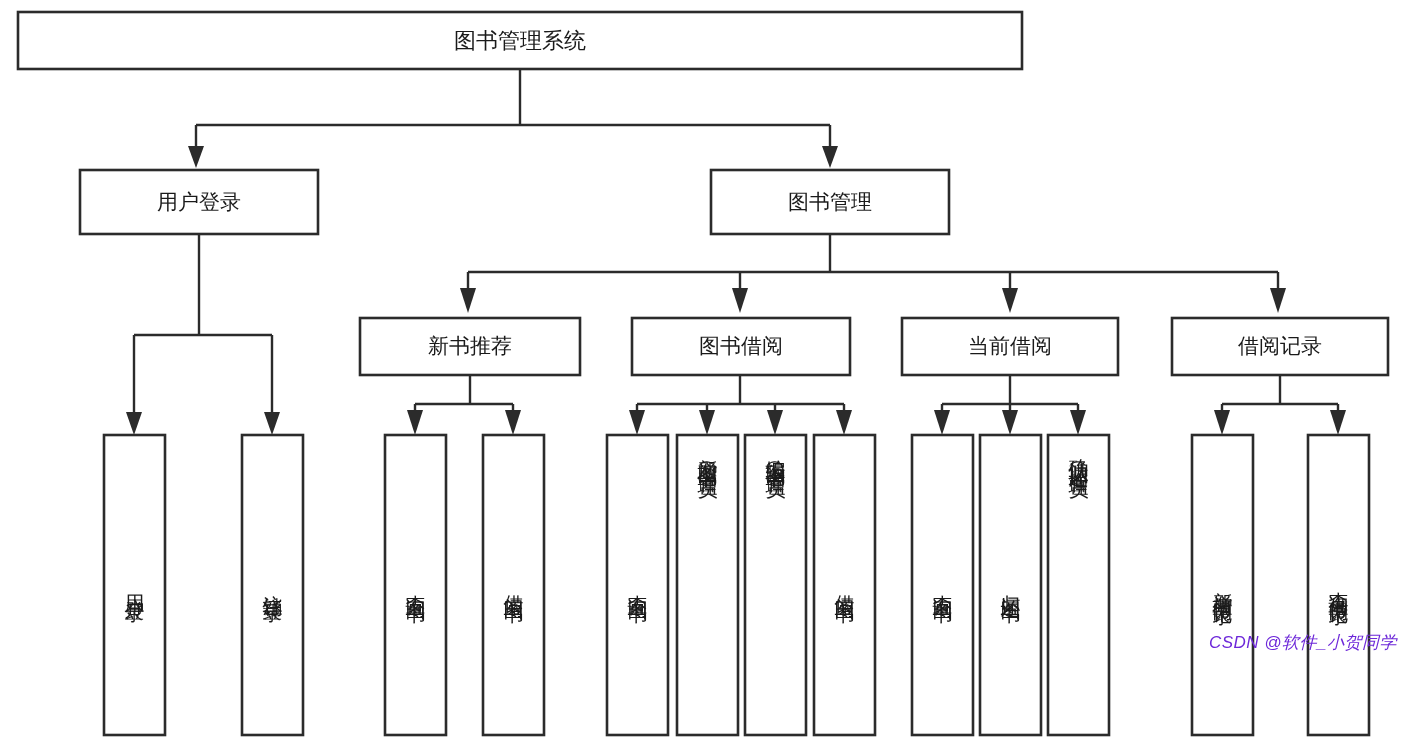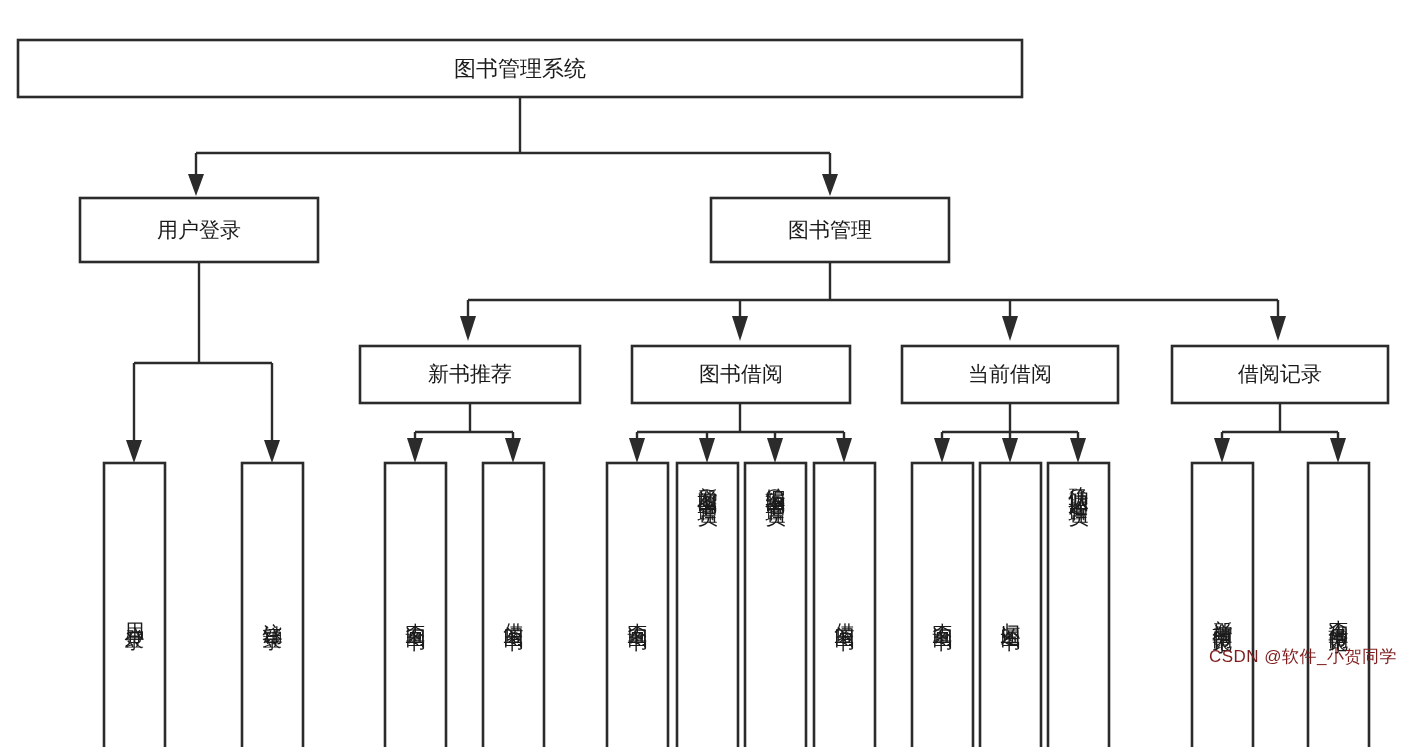--- a/index.html
+++ b/index.html
@@ -11,21 +11,20 @@
     width: 1405px;
     height: 747px;
     font-family: "Liberation Sans", "DejaVu Sans", sans-serif;
     overflow: hidden;
     position: relative;
   }
   #diagram-root {
     position: relative;
     width: 1405px;
     height: 658px;
-    margin-top: 28px;
   }
   svg#flowchart {
     position: absolute;
     left: 0;
     top: 0;
     width: 1405px;
     height: 747px;
     display: block;
   }
   .node-box {
@@ -69,27 +68,28 @@
     line-height: 1.25;
     color: #1a1a1a;
     letter-spacing: 3px;
     white-space: nowrap;
     pointer-events: none;
     user-select: none;
   }
   .watermark {
     position: absolute;
     right: 8px;
-    bottom: 18px;
+    bottom: 4px;
     font-family: "Liberation Sans", "DejaVu Sans", sans-serif;
     font-size: 17px;
-    color: #7f1d1d;
+    color: #6d28d9;
     letter-spacing: 0.5px;
     white-space: nowrap;
     user-select: none;
+    font-style: italic;
   }
 </style>
 </head>
 <body>
 
 <div id="diagram-root">
 
   <svg id="flowchart" viewBox="0 0 1405 747" xmlns="http://www.w3.org/2000/svg">
 
     <g>

